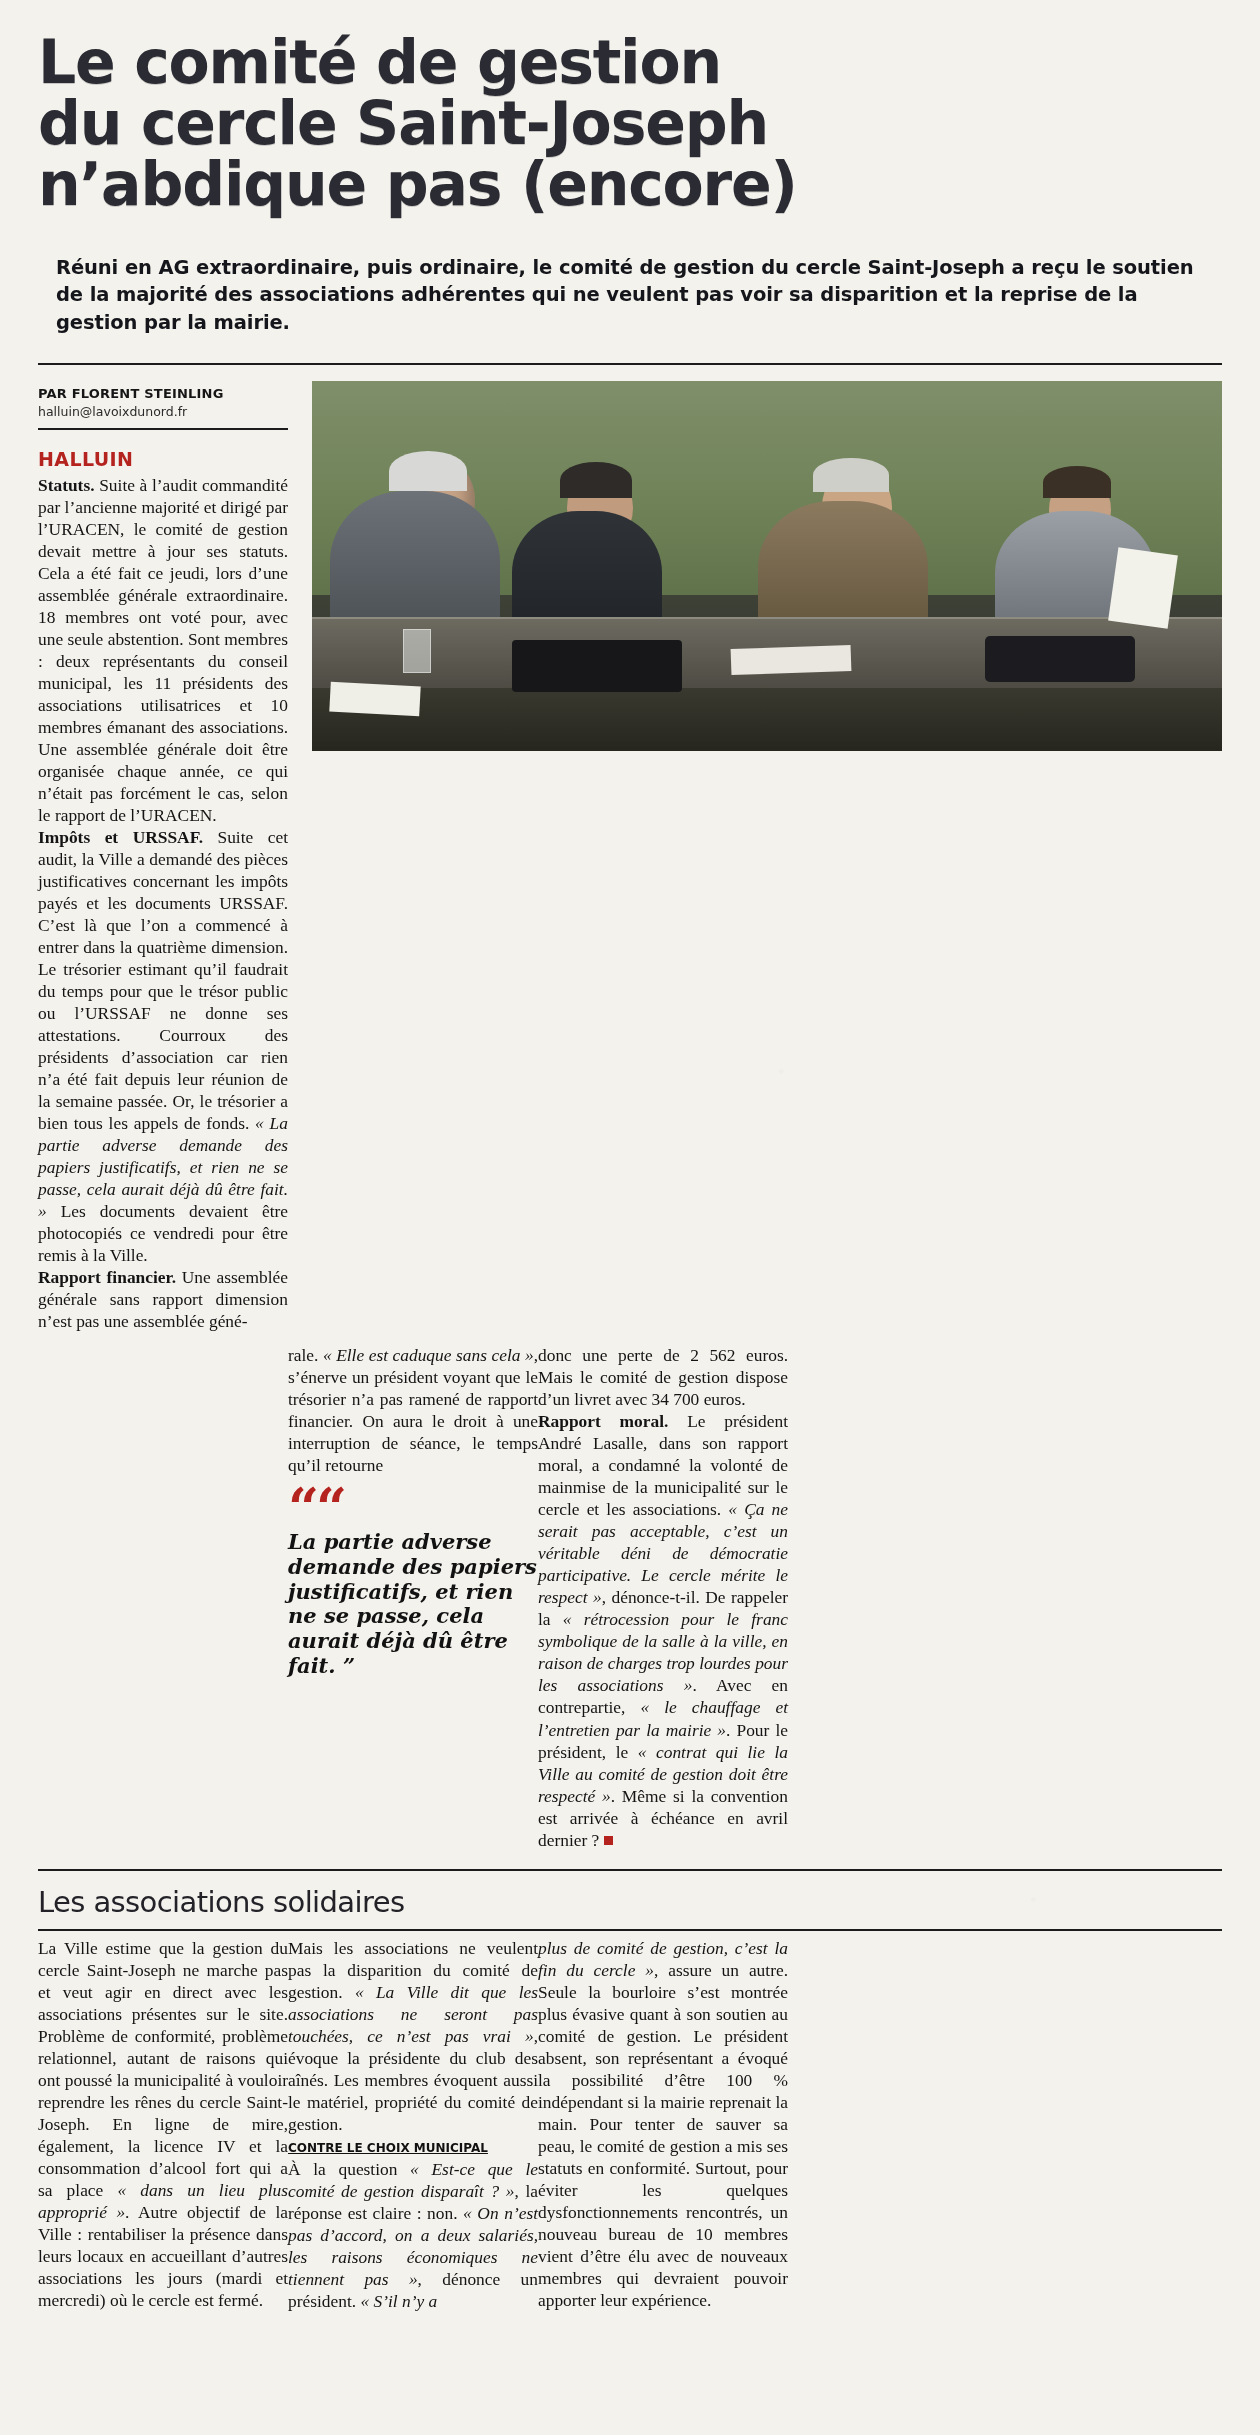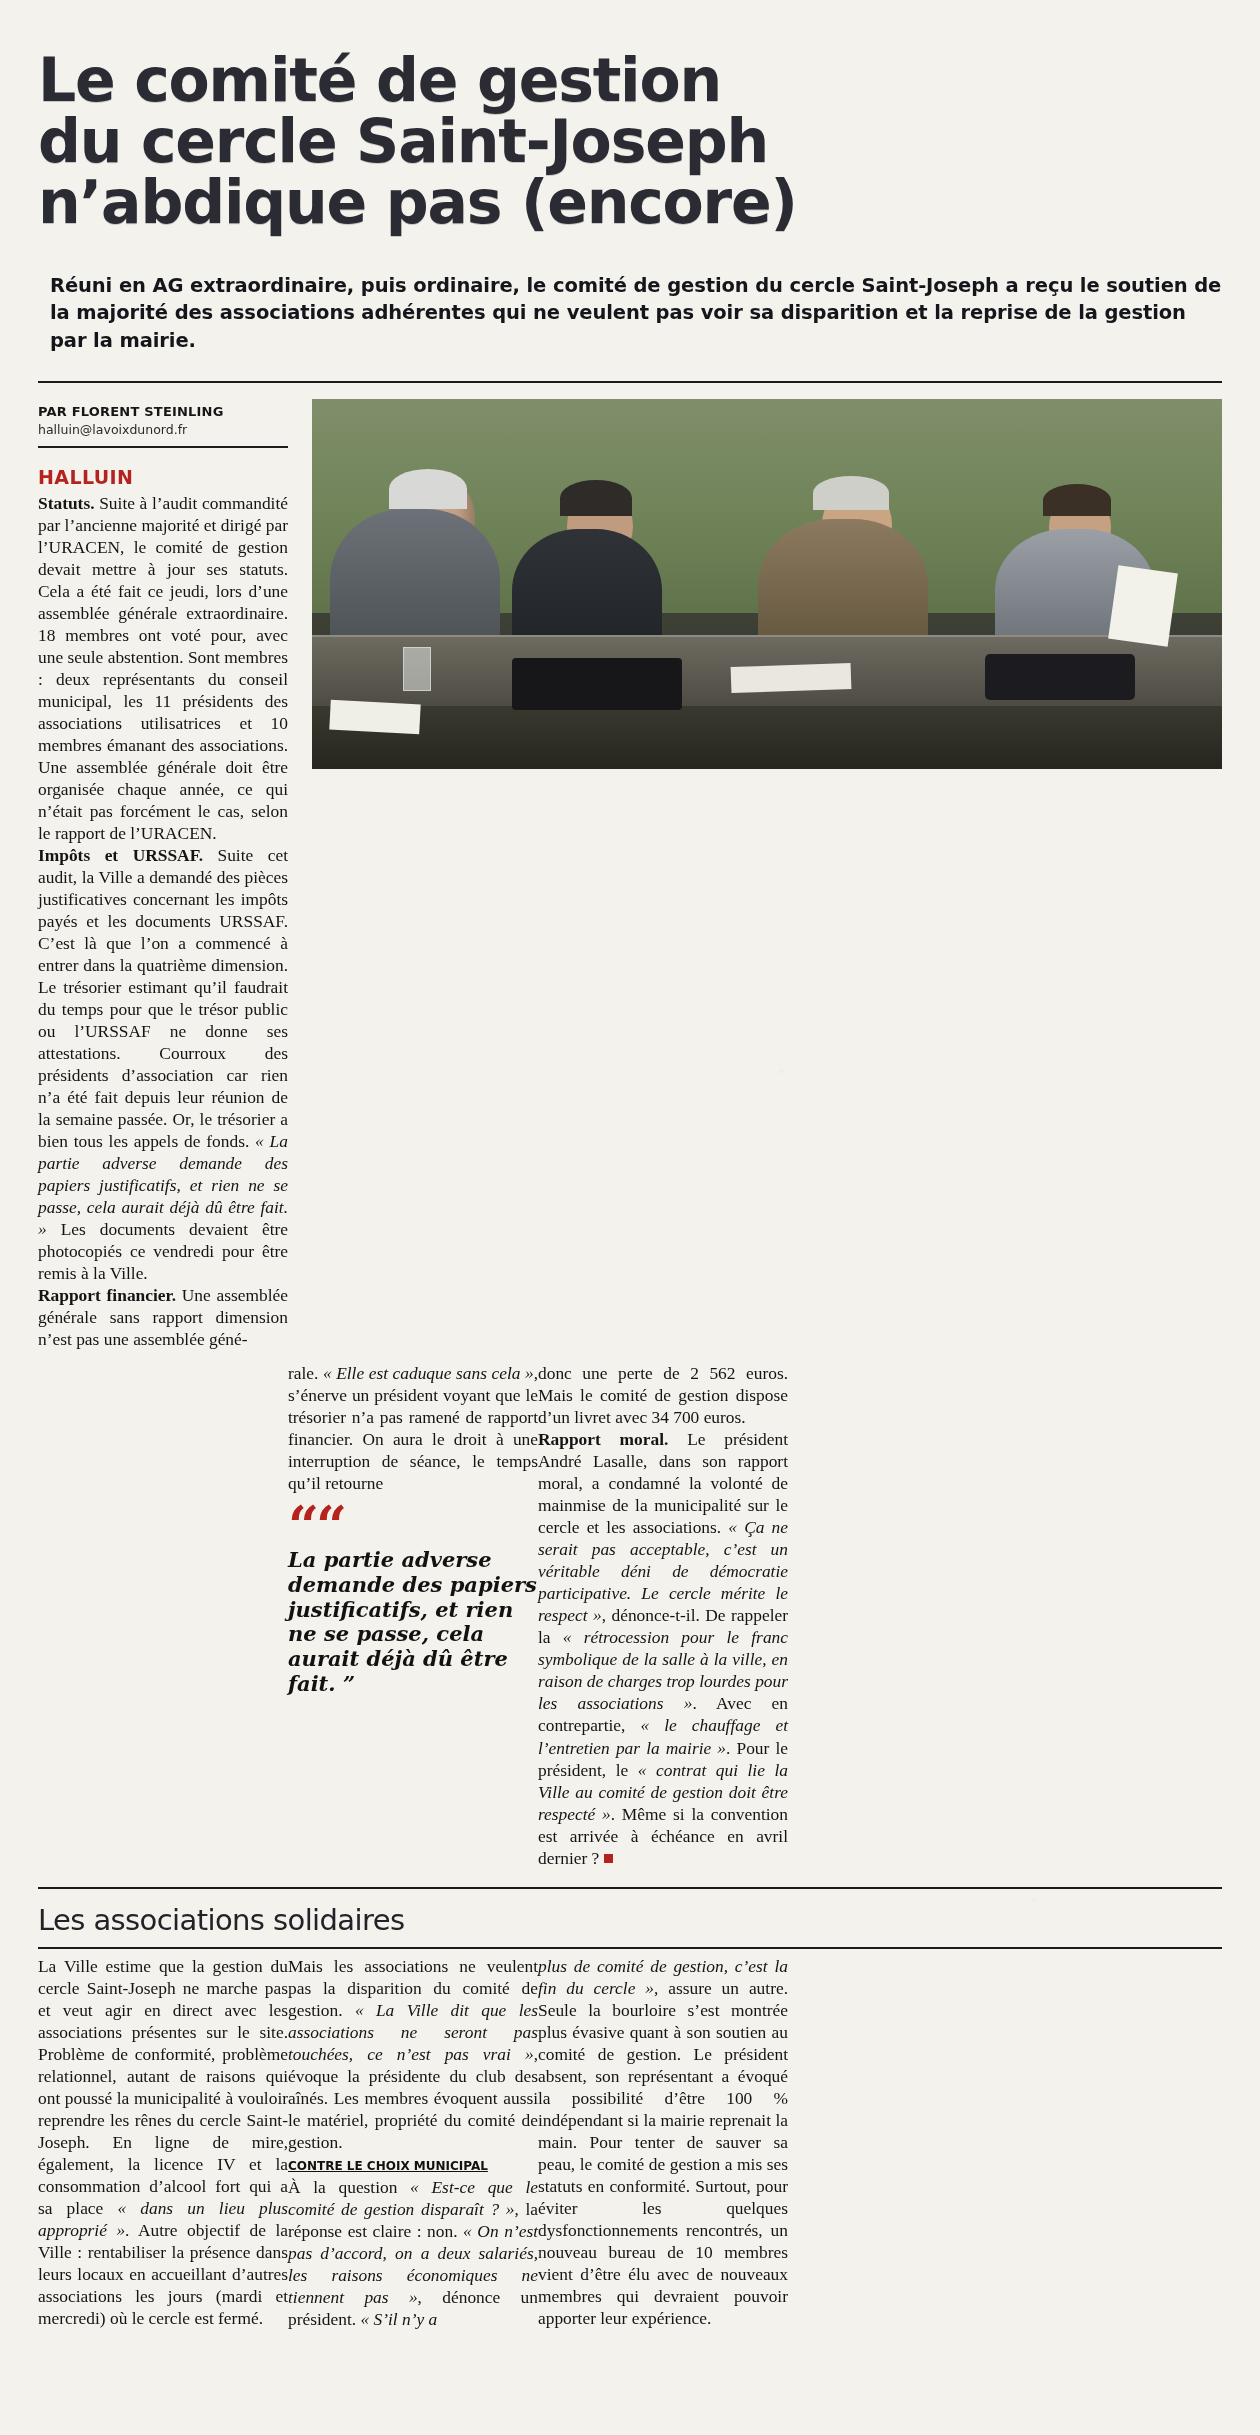--- a/index.html
+++ b/index.html
@@ -16,21 +16,21 @@
   }
   .page {
     position: relative;
     width: 1260px;
     min-height: 2435px;
     background: #f4f2ed;
     background-image:
       radial-gradient(circle at 18% 12%, rgba(0,0,0,0.018) 0 2px, transparent 3px),
       radial-gradient(circle at 62% 44%, rgba(0,0,0,0.015) 0 2px, transparent 3px),
       radial-gradient(circle at 82% 78%, rgba(0,0,0,0.015) 0 2px, transparent 3px);
-    padding: 18px 0 20px 0;
+    padding: 0 0 20px 0;
     box-sizing: border-box;
     overflow: hidden;
   }
   .inner {
     padding: 26px 34px 0 34px;
   }
 
   
   .headline {
     font-family: "DejaVu Sans", sans-serif;
@@ -44,21 +44,21 @@
   }
   .headline div { white-space: nowrap; }
 
   
   .standfirst {
     font-family: "DejaVu Sans", sans-serif;
     font-weight: bold;
     font-size: 19.5px;
     line-height: 1.42;
     color: #15161b;
-    margin: 38px 4px 0 16px;
+    margin: 38px 4px 0 22px;
     letter-spacing: -0.1px;
   }
 
   .rule-top {
     border-top: 2px solid #1c1c1c;
     margin: 26px 4px 0 4px;
   }
 
   
   .top-area {

